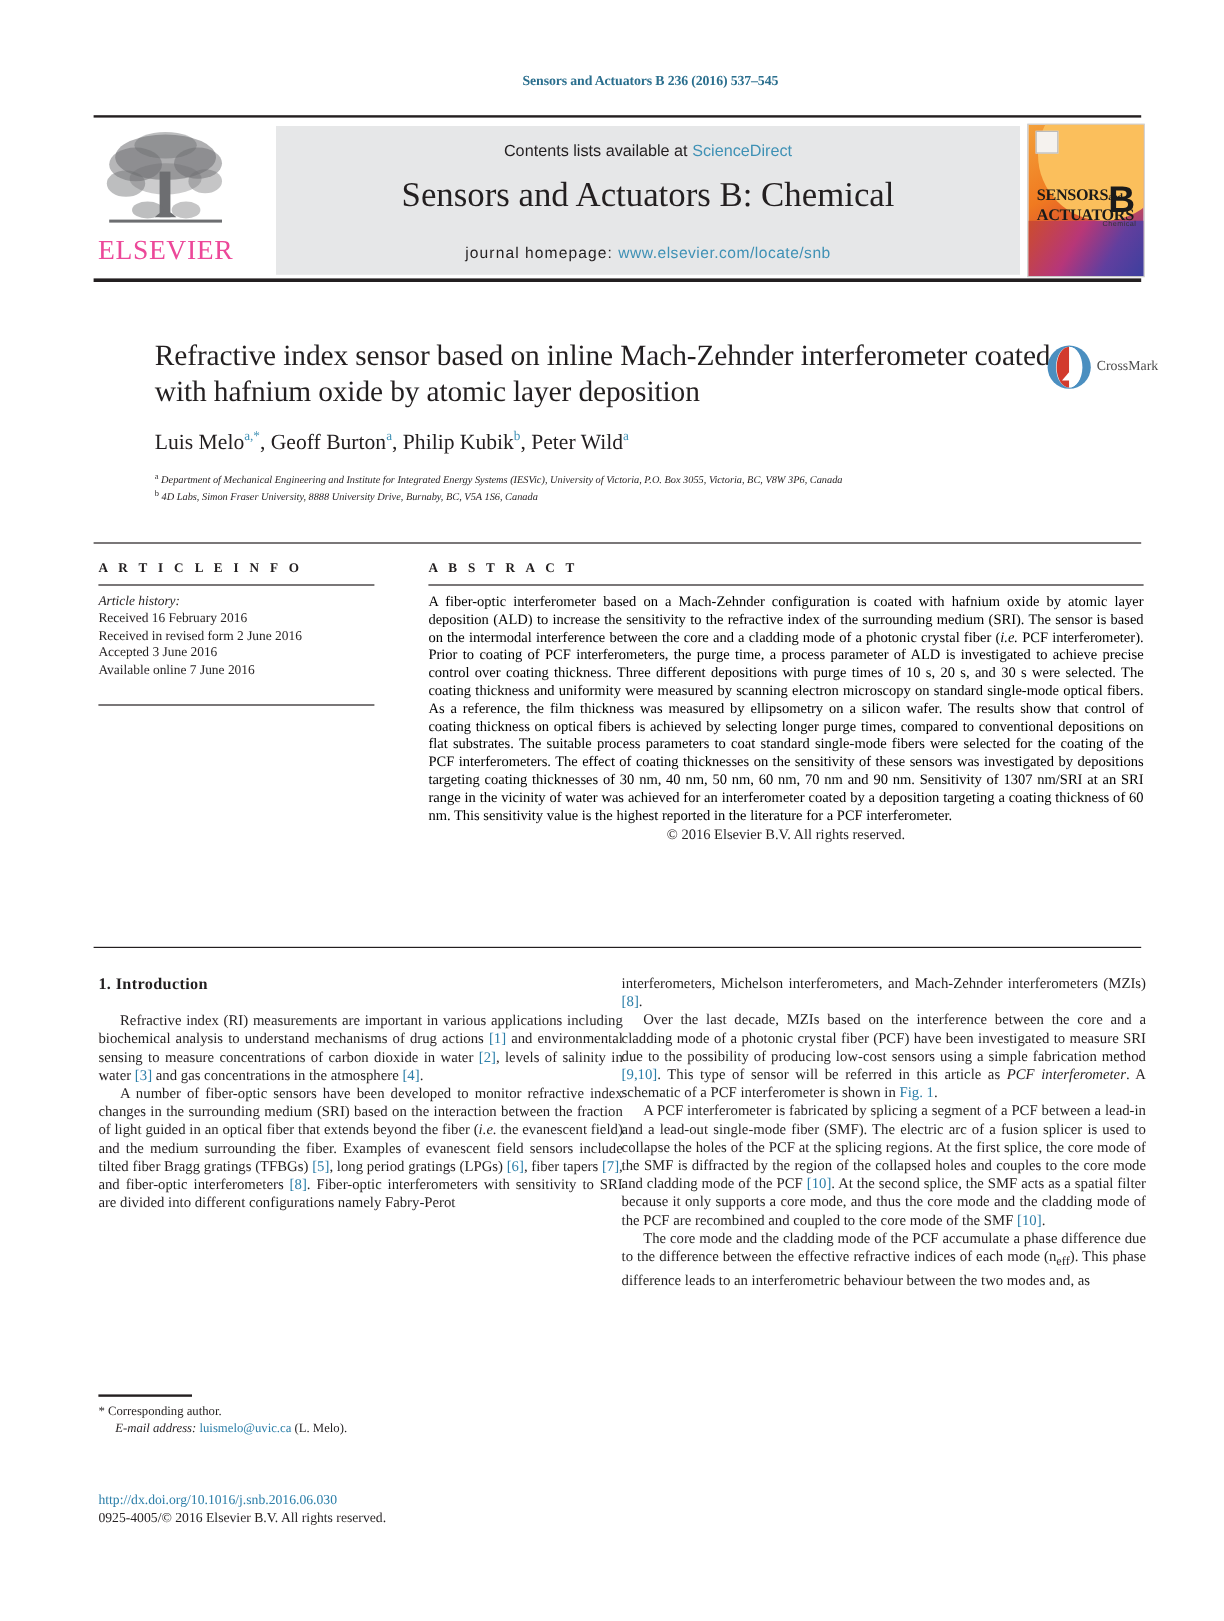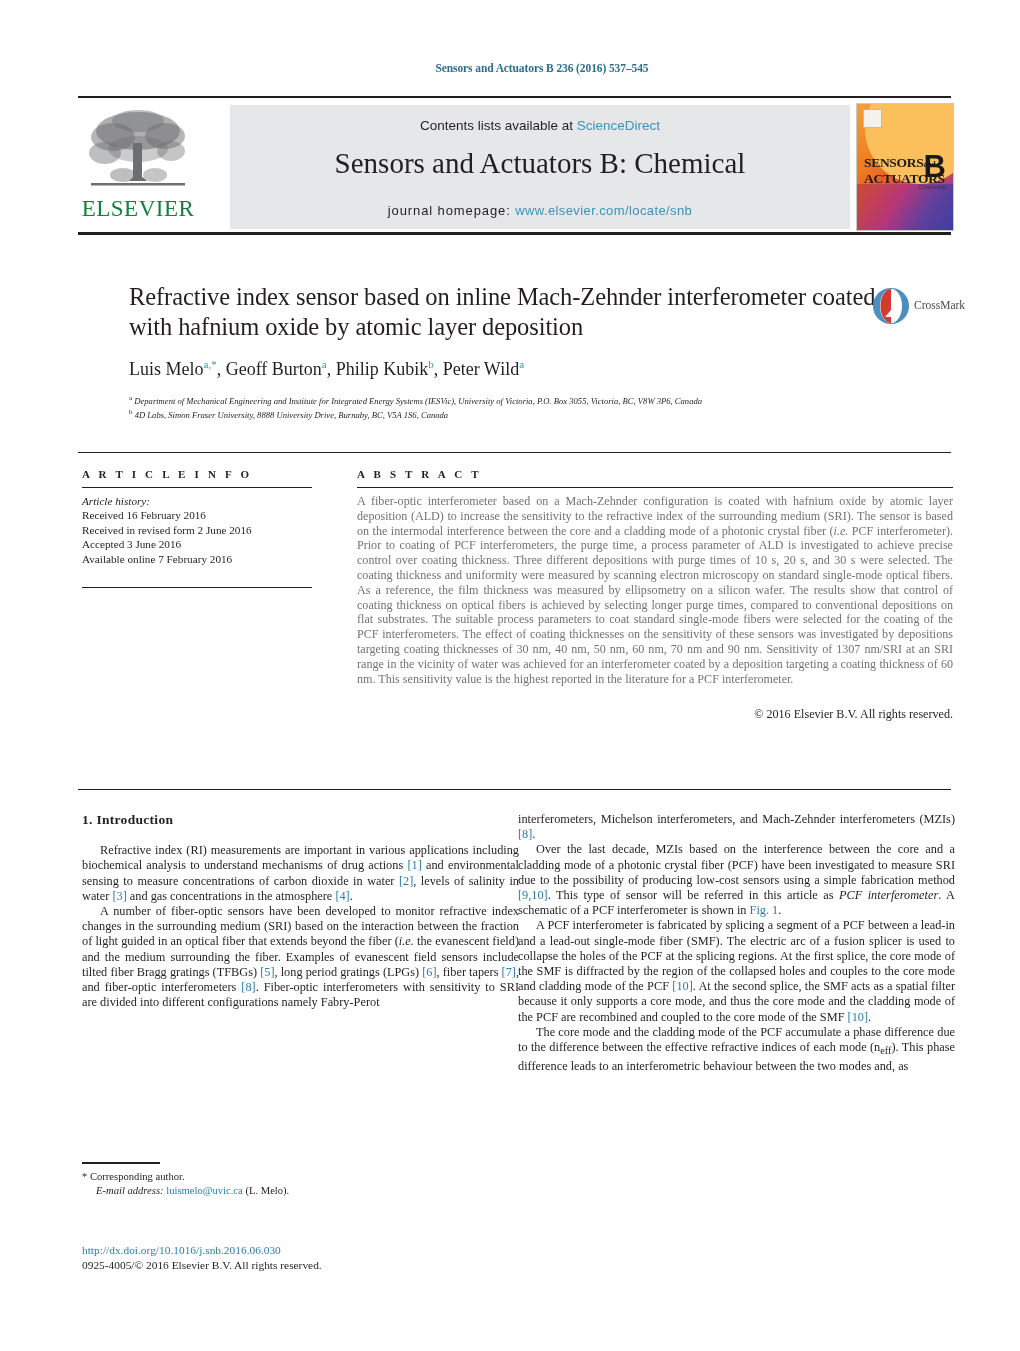--- a/index.html
+++ b/index.html
@@ -66,21 +66,21 @@
   }
   .tree {
     width: 110px;
     height: 92px;
     margin: 0 auto;
     display: block;
   }
   .elsevier-word {
     font-family: "Liberation Serif", serif;
     font-size: 23px;
-    color: #15803d;
+    color: #ec4899;
     letter-spacing: 0.5px;
     line-height: 24px;
     font-weight: normal;
   }
 
   .banner {
     position: absolute;
     left: 152px; top: 8px;
     width: 620px;
     height: 124px;
@@ -267,27 +267,27 @@
 
   .abs-col {
     position: absolute;
     left: 357px; top: 468px;
     width: 596px;
   }
   .abs-text {
     font-size: 12.1px;
     line-height: 14.8px;
     text-align: justify;
-    color: #737373;
+    color: #000000;
     margin-top: 3px;
   }
   .abs-text .it { font-style: italic; }
   .copyright {
-    margin-top: 21px;
-    text-align: right;
+    margin-top: 2px;
+    text-align: center;
     font-size: 12.1px;
     color: #231f20;
   }
 
   
   .col {
     position: absolute;
     top: 812px;
     width: 437px;
     font-size: 12.3px;
@@ -414,21 +414,21 @@
   <div class="sec-rule"></div>
 
   <div class="info-col">
     <div class="hdr-spaced">A R T I C L E   I N F O</div>
     <div class="thin-rule"></div>
     <div class="info-body">
       <div class="it">Article history:</div>
       <div>Received 16 February 2016</div>
       <div>Received in revised form 2 June 2016</div>
       <div>Accepted 3 June 2016</div>
-      <div>Available online 7 February 2016</div>
+      <div>Available online 7 June 2016</div>
     </div>
     <div class="gap"></div>
     <div class="thin-rule"></div>
   </div>
 
   <div class="abs-col">
     <div class="hdr-spaced">A B S T R A C T</div>
     <div class="thin-rule"></div>
     <div class="abs-text"><span>A fiber-optic interferometer based on a Mach-Zehnder configuration is coated with hafnium oxide by atomic layer deposition (ALD) to increase the sensitivity to the refractive index of the surrounding medium (SRI). The sensor is based on the intermodal interference between the core and a cladding mode of a photonic crystal fiber (</span><span class="it">i.e.</span><span> PCF interferometer). Prior to coating of PCF interferometers, the purge time, a process parameter of ALD is investigated to achieve precise control over coating thickness. Three different depositions with purge times of 10 s, 20 s, and 30 s were selected. The coating thickness and uniformity were measured by scanning electron microscopy on standard single-mode optical fibers. As a reference, the film thickness was measured by ellipsometry on a silicon wafer. The results show that control of coating thickness on optical fibers is achieved by selecting longer purge times, compared to conventional depositions on flat substrates. The suitable process parameters to coat standard single-mode fibers were selected for the coating of the PCF interferometers. The effect of coating thicknesses on the sensitivity of these sensors was investigated by depositions targeting coating thicknesses of 30 nm, 40 nm, 50 nm, 60 nm, 70 nm and 90 nm. Sensitivity of 1307 nm/SRI at an SRI range in the vicinity of water was achieved for an interferometer coated by a deposition targeting a coating thickness of 60 nm. This sensitivity value is the highest reported in the literature for a PCF interferometer.</span></div>
     <div class="copyright">© 2016 Elsevier B.V. All rights reserved.</div>

